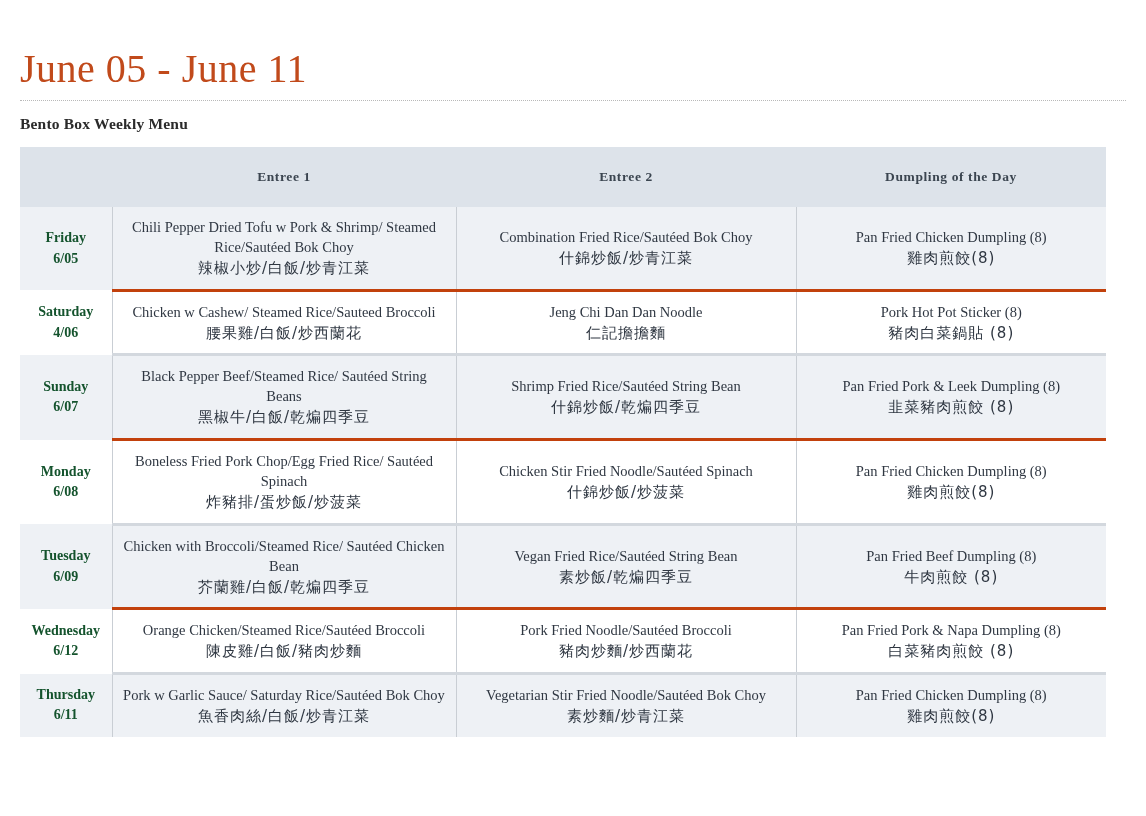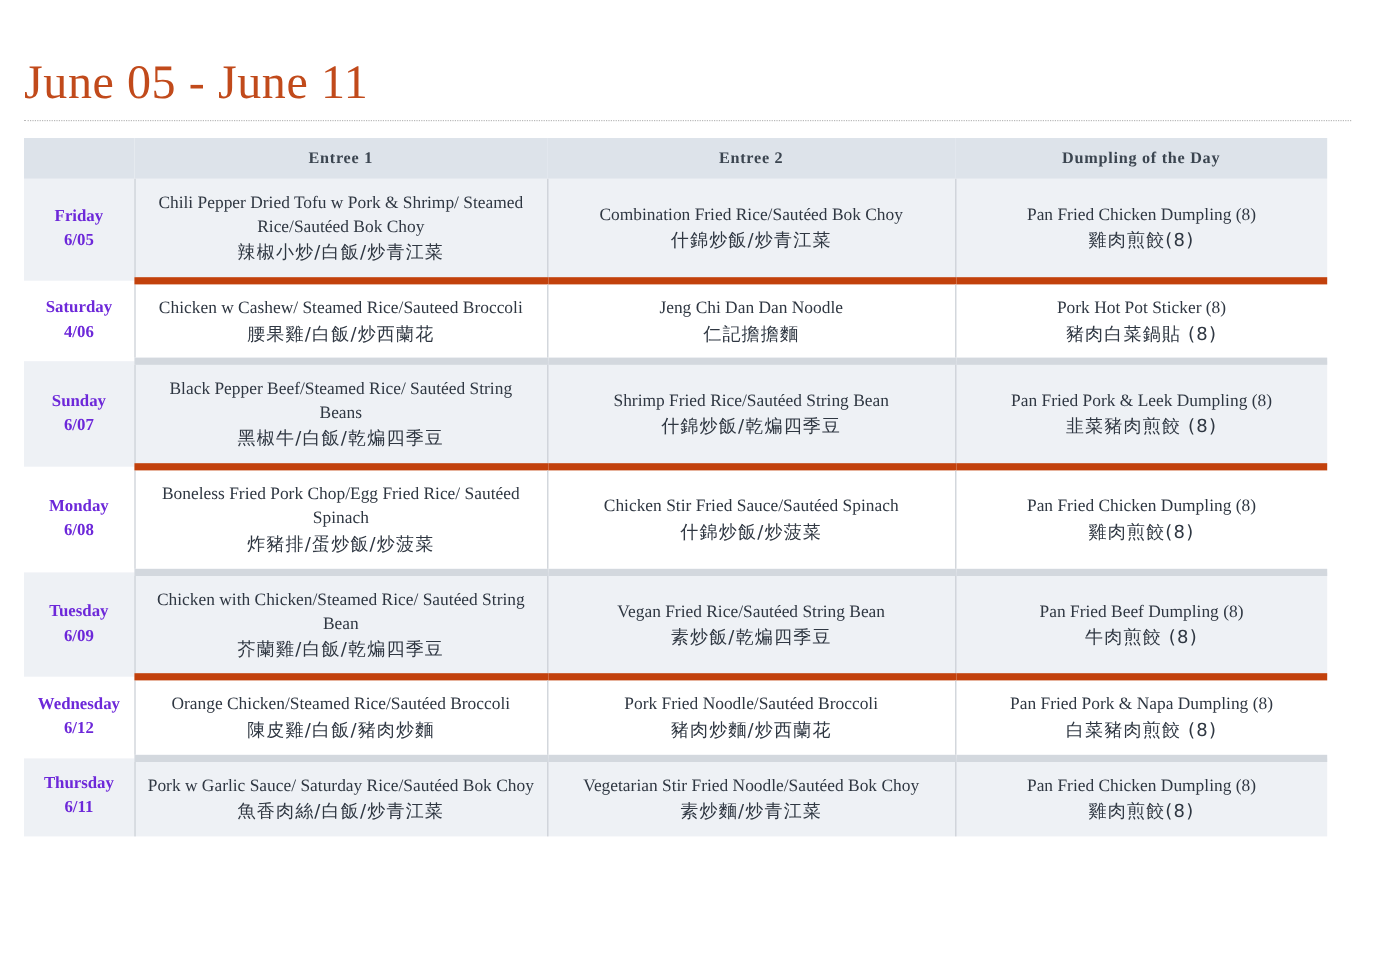--- a/index.html
+++ b/index.html
@@ -54,21 +54,21 @@
   table.menu col.c-e2    { width: 340px; }
   table.menu col.c-dump  { width: 310px; }
 
   thead th {
     background: #dde3ea;
     color: #3b4550;
     font-family: "Liberation Serif", serif;
     font-weight: bold;
     font-size: 13.5px;
     letter-spacing: 0.6px;
-    padding: 9px 4px;
+    padding: 22px 4px;
     text-align: center;
     border: none;
   }
   thead th.corner {
     background: #dde3ea;
   }
 
   tbody td {
     vertical-align: middle;
     text-align: center;
@@ -77,21 +77,21 @@
     line-height: 1.38;
     border-left: 1px solid #c9ced4;
     border-right: 1px solid #c9ced4;
   }
   tbody tr.odd td { background: #eef1f5; }
   tbody tr.even td { background: #ffffff; }
 
   td.day {
     font-weight: bold;
     font-size: 14px;
-    color: #6d28d9;
+    color: #14532d;
     border-left: none;
     border-right: 1px solid #c9ced4;
     line-height: 1.45;
   }
   td.day .dayname { display: block; }
   td.day .daydate { display: block; }
 
   td.cell {
     color: #2f3742;
   }
@@ -100,34 +100,35 @@
   }
   td.cell .zh {
     display: block;
     font-family: "DejaVu Sans", sans-serif;
     font-size: 15px;
     letter-spacing: 1px;
     margin-top: 1px;
   }
   td.last { border-right: none; }
 
-  tbody tr td.cell { border-top: 6px solid #c2410c; }
+  tbody tr td.cell { border-top: 3px solid #c2410c; }
   tbody tr:first-child td.cell { border-top: none; }
   tbody tr td.day { border-top: none; }
 
   
   tbody tr.odd td.cell { border-top-color: #d3d8de; }
 </style>
 </head>
 <body>
 
 <div class="page">
 
   <h1 class="title">June 05 - June 11</h1>
   <div class="title-rule"></div>
+  <div class="subtitle">Bento Box Weekly Menu</div>
 
   <table class="menu">
     <colgroup>
       <col class="c-day">
       <col class="c-e1">
       <col class="c-e2">
       <col class="c-dump">
     </colgroup>
     <thead>
       <tr>
@@ -199,36 +200,36 @@
       <tr class="even">
         <td class="day">
           <span class="dayname">Monday</span>
           <span class="daydate">6/08</span>
         </td>
         <td class="cell">
           <span class="en">Boneless Fried Pork Chop/Egg Fried Rice/ Sautéed Spinach</span>
           <span class="zh">炸豬排/蛋炒飯/炒菠菜</span>
         </td>
         <td class="cell">
-          <span class="en">Chicken Stir Fried Sauce/Sautéed Spinach</span>
+          <span class="en">Chicken Stir Fried Noodle/Sautéed Spinach</span>
           <span class="zh">什錦炒飯/炒菠菜</span>
         </td>
         <td class="cell last">
           <span class="en">Pan Fried Chicken Dumpling (8)</span>
           <span class="zh">雞肉煎餃(8)</span>
         </td>
       </tr>
 
       <tr class="odd">
         <td class="day">
           <span class="dayname">Tuesday</span>
           <span class="daydate">6/09</span>
         </td>
         <td class="cell">
-          <span class="en">Chicken with Chicken/Steamed Rice/ Sautéed String Bean</span>
+          <span class="en">Chicken with Broccoli/Steamed Rice/ Sautéed Chicken Bean</span>
           <span class="zh">芥蘭雞/白飯/乾煸四季豆</span>
         </td>
         <td class="cell">
           <span class="en">Vegan Fried Rice/Sautéed String Bean</span>
           <span class="zh">素炒飯/乾煸四季豆</span>
         </td>
         <td class="cell last">
           <span class="en">Pan Fried Beef Dumpling (8)</span>
           <span class="zh">牛肉煎餃 (8)</span>
         </td>

